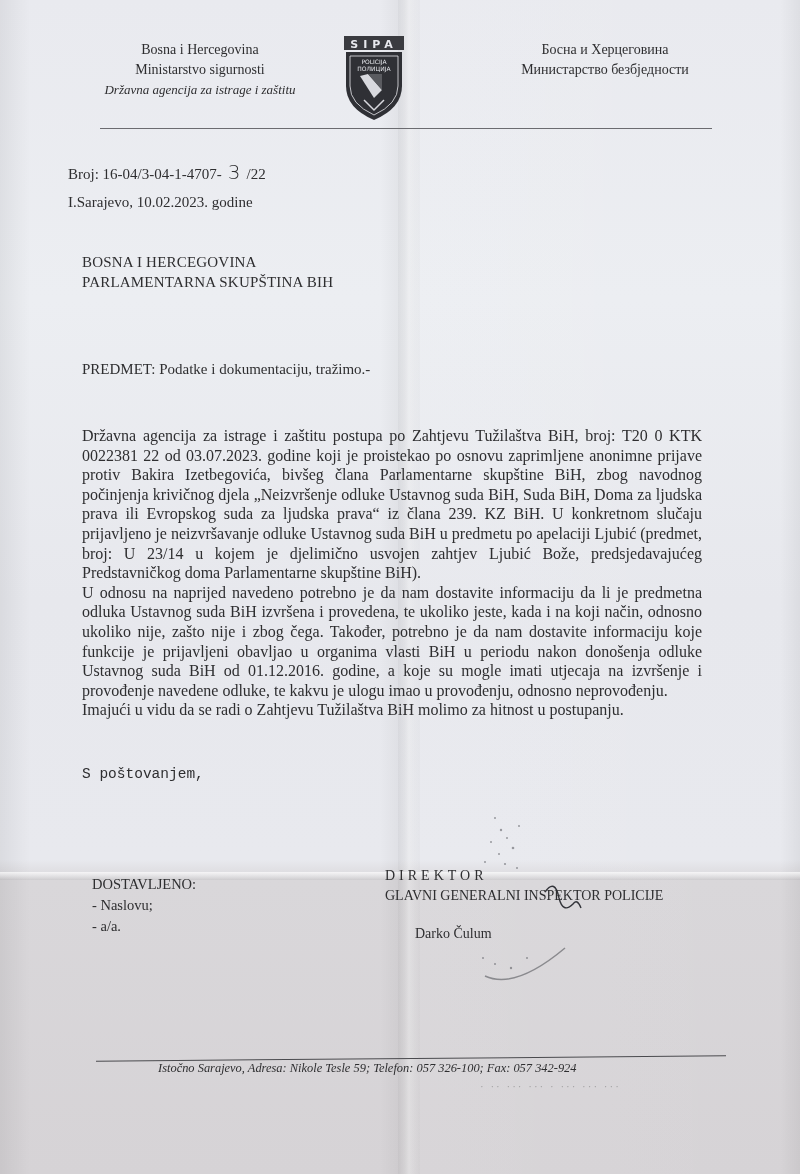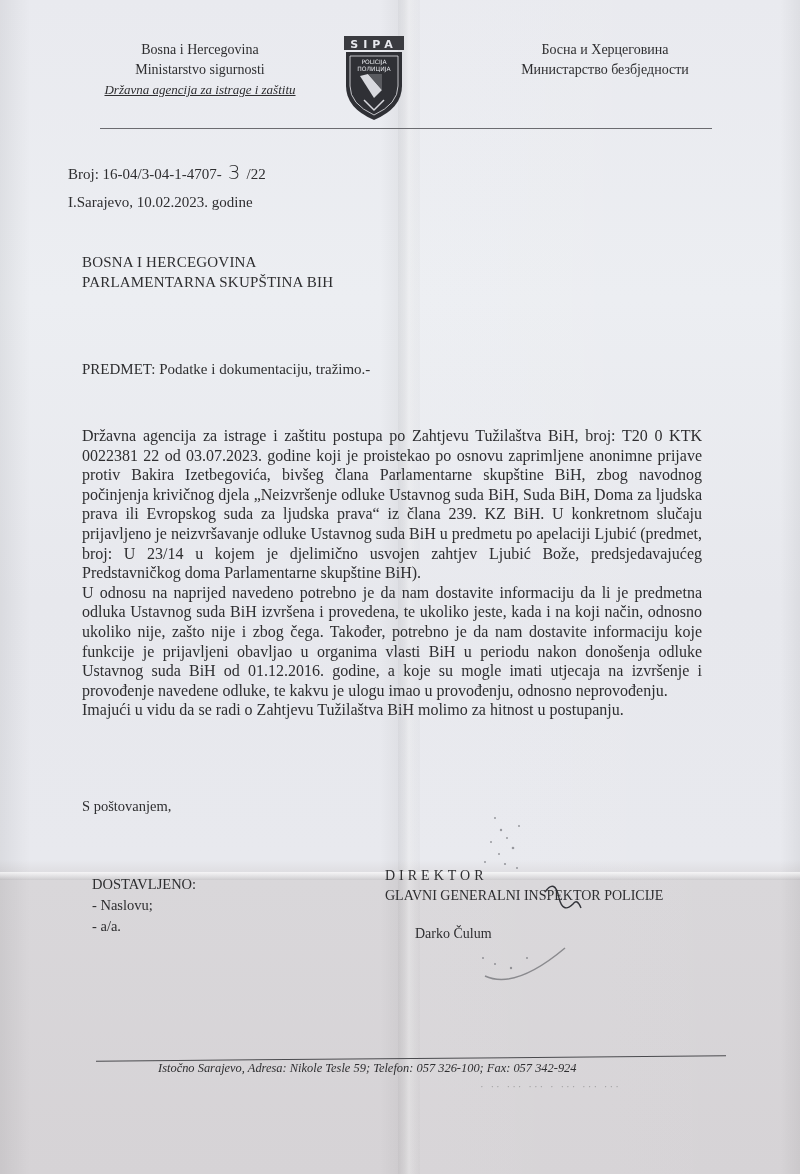--- a/index.html
+++ b/index.html
@@ -12,34 +12,34 @@
         linear-gradient(180deg, #e9eaef 0px, #eceef2 300px, #e7e8ed 600px, #e8e9ee 860px, #d9d7da 880px, #d6d3d6 1174px);
     }
     .fold-h { position:absolute; left:0; width:800px; top:872px; height:8px;
       background: linear-gradient(180deg, rgba(255,255,255,0.7), rgba(0,0,0,0.05)); }
     .fold-v { position:absolute; top:0; height:1174px; left:398px; width:22px;
       background: linear-gradient(90deg, rgba(0,0,0,0.03), rgba(255,255,255,0.35), rgba(0,0,0,0.02)); }
 
     .header { position:absolute; top:40px; left:80px; width:640px; height:90px; }
     .hdr-left { position:absolute; left:0; top:0; width:240px; text-align:center; font-size:14px; line-height:20px; }
     .hdr-right { position:absolute; left:390px; top:0; width:270px; text-align:center; font-size:14px; line-height:20px; }
-    .italic { font-style:italic; font-size:13px;text-decoration:underline; }
+    .italic { font-style:italic; font-size:13px; }
     .logo { position:absolute; left:258px; top:-6px; width:72px; height:90px; }
     .hdr-rule { position:absolute; left:100px; top:128px; width:612px; height:1px; background:#6b6b70; }
 
     .ref { position:absolute; left:68px; top:158px; font-size:15px; line-height:28px; }
     .ref .hand { font-family:"DejaVu Sans", sans-serif; font-size:20px; font-weight:300; padding:0 6px; }
 
     .recipient { position:absolute; left:82px; top:252px; font-size:15px; line-height:20px; letter-spacing:0.2px; }
     .subject { position:absolute; left:82px; top:361px; font-size:15px; }
 
     .body { position:absolute; left:82px; top:426px; width:620px; font-size:16px; line-height:19.6px; text-align:justify; }
     .body p { margin:0; }
 
-    .greeting { position:absolute; left:82px; top:798px; font-size:14.5px; }
+    .greeting { position:absolute; left:82px; top:766px; font-size:14.5px;font-family:Liberation Mono, monospace; }
     .dist { position:absolute; left:92px; top:874px; font-size:14.5px; line-height:21px; }
 
     .sign { position:absolute; left:385px; top:866px; width:330px; text-align:left; font-size:14px; line-height:20px; }
     .sign .dir { letter-spacing:4px; font-size:14px; }
     .sign .name { margin-top:18px; margin-left:30px; }
     .stamp { position:absolute; left:455px; top:808px; width:130px; height:190px; }
 
     .foot-rule { position:absolute; left:96px; top:1058px; width:630px; height:1px; background:#4a4a4e; transform:rotate(-0.5deg); }
     .footer { position:absolute; left:158px; top:1060px; font-size:13.5px; font-style:italic; transform:scaleX(0.92); transform-origin:left; }
     .ghost { position:absolute; left:480px; top:1080px; font-size:11px; color:#888; letter-spacing:2px; opacity:0.7; }

